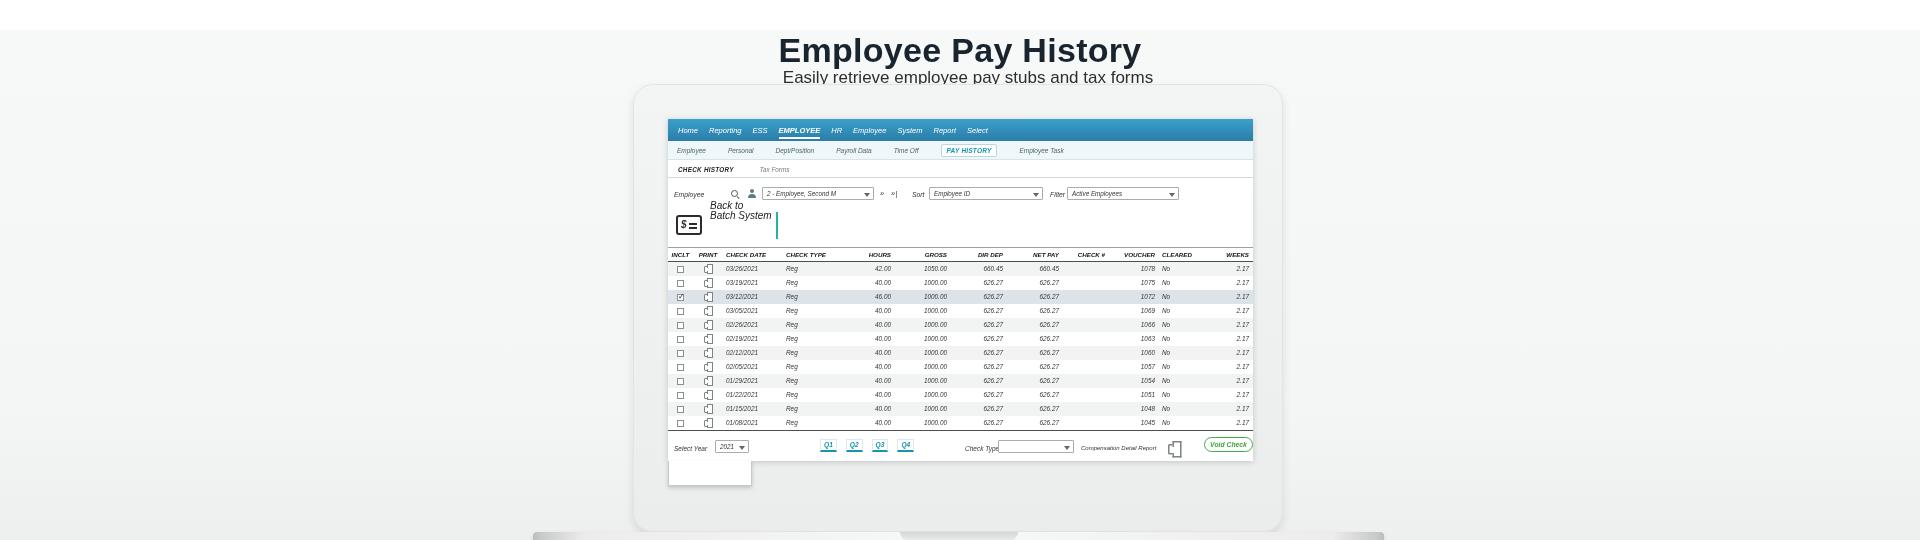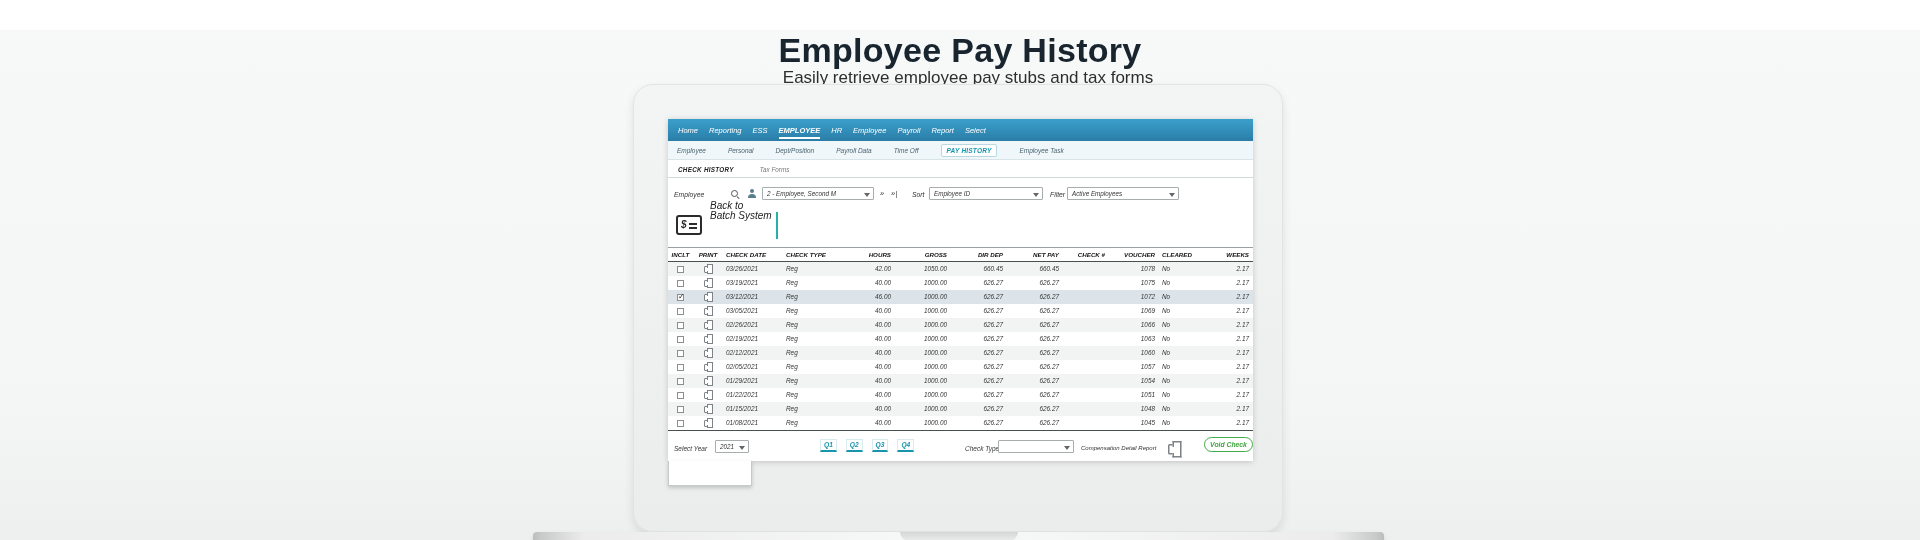--- a/index.html
+++ b/index.html
@@ -141,21 +141,21 @@
   <div class="screen">
     <div class="app">
 
       <div class="navbar" id="nav-items">
           <span class="nav-item">Home</span>
           <span class="nav-item">Reporting</span>
           <span class="nav-item">ESS</span>
           <span class="nav-item active">EMPLOYEE</span>
           <span class="nav-item">HR</span>
           <span class="nav-item">Employee</span>
-          <span class="nav-item">Payroll</span>
+          <span class="nav-item">System</span>
           <span class="nav-item">Report</span>
           <span class="nav-item">Select</span>
         </div>
       <div class="tabsrow" id="tabs">
           <span class="tab">Employee</span>
           <span class="tab">Personal</span>
           <span class="tab">Dept/Position</span>
           <span class="tab">Payroll Data</span>
           <span class="tab">Time Off</span>
           <span class="tab active">PAY HISTORY</span>

